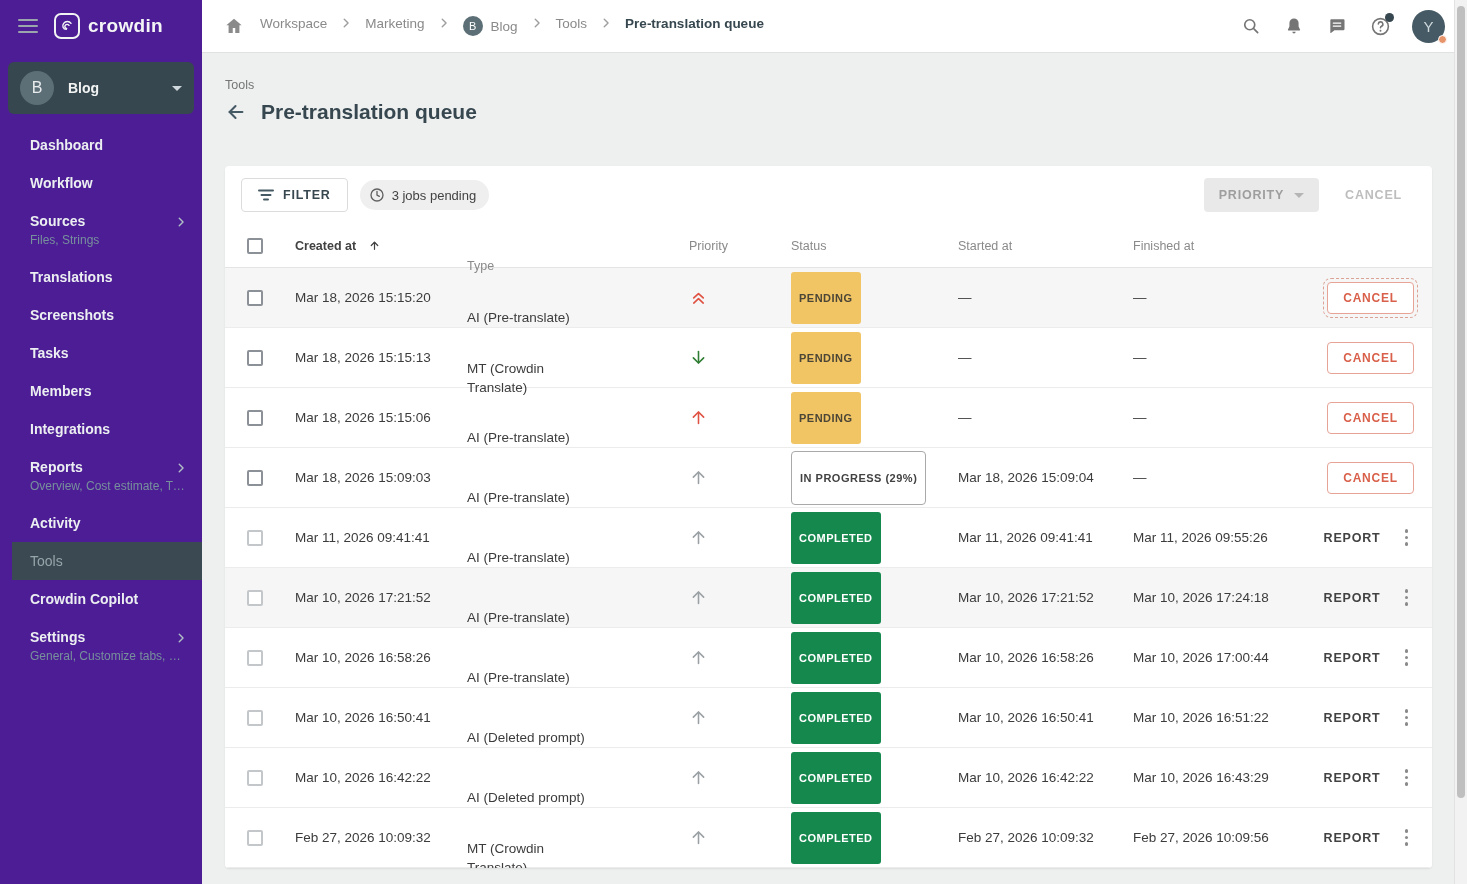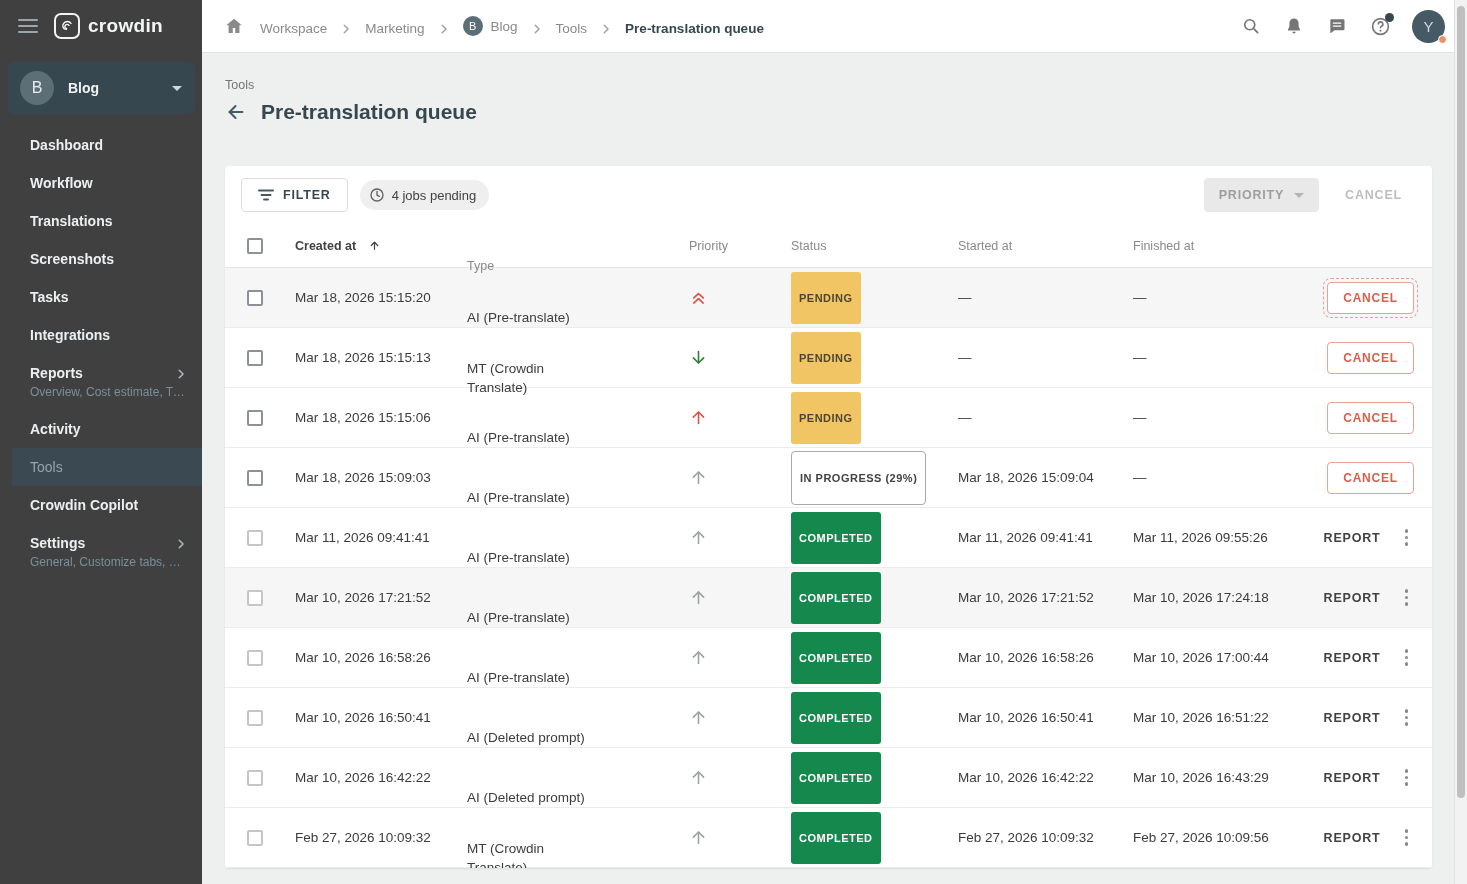--- a/index.html
+++ b/index.html
@@ -1,20 +1,20 @@
 <!DOCTYPE html>
 <html><head>
 <meta charset="utf-8">
 <style>
   * { margin:0; padding:0; box-sizing:border-box; }
   html,body { width:1467px; height:884px; overflow:hidden; font-family:"Liberation Sans", sans-serif; background:#eef0f0; }
   .app { display:flex; width:100%; height:100%; position:relative; }
 
   
-  .sidebar { width:202px; min-width:202px; background:#404040; color:#eceff1; display:flex; flex-direction:column; }
+  .sidebar { width:202px; min-width:202px; background:#4c1d95; color:#eceff1; display:flex; flex-direction:column; }
   .logo-row { height:52px; display:flex; align-items:center; padding:0 18px; gap:16px; }
   .hamburger { width:20px; display:flex; flex-direction:column; gap:4px; cursor:pointer; }
   .hamburger span { height:2px; background:#9aa6ab; border-radius:1px; }
   .logo { display:flex; align-items:center; gap:8px; }
   .logo-mark { width:26px; height:26px; border:2px solid #f2f4f4; border-radius:7px; display:flex; align-items:center; justify-content:center; }
   .logo-word { color:#f4f6f6; font-size:19px; font-weight:bold; letter-spacing:.3px; }
   .project-select { margin:10px 8px 12px 8px; background:#37474f; border-radius:6px; height:52px; display:flex; align-items:center; padding:0 12px; gap:14px; cursor:pointer; }
   .project-avatar { width:34px; height:34px; border-radius:50%; background:#5c6f77; color:#e8ecee; display:flex; align-items:center; justify-content:center; font-size:16px; }
   .project-name { flex:1; font-size:14px; font-weight:bold; color:#f2f4f4; }
   .caret-down { width:0; height:0; border-left:5px solid transparent; border-right:5px solid transparent; border-top:5px solid #cfd8dc; }
@@ -22,21 +22,21 @@
   .nav-item { padding:11px 14px 11px 18px; cursor:pointer; position:relative; }
   .nav-item .nav-label { font-size:14px; font-weight:bold; color:#eceff1; }
   .nav-item .nav-sub { font-size:12px; color:#78909c; margin-top:4px; white-space:nowrap; overflow:hidden; text-overflow:ellipsis; max-width:168px; }
   .nav-item.active { background:#3b4a52; }
   .nav-item.active .nav-label { color:#97a4aa; font-weight:normal; }
   .nav-chevron { position:absolute; right:14px; top:13px; }
 
   
   .main { flex:1; display:flex; flex-direction:column; background:#eef0f0; }
   .topbar { height:52px; background:#ffffff; display:flex; align-items:center; padding:0 22px 0 22px; box-shadow:0 1px 0 rgba(0,0,0,.06); }
-  .breadcrumb { display:flex; align-items:flex-end; gap:12px; flex:1; font-size:13.5px; color:#8a8a8a; }
+  .breadcrumb { display:flex; align-items:flex-start; gap:12px; flex:1; font-size:13.5px; color:#8a8a8a; }
   .bc-item { display:flex; align-items:center; gap:8px; cursor:pointer; color:#8a8a8a; }
   .bc-item.current { color:#37474f; font-weight:bold; cursor:default; }
   .bc-badge { width:20px; height:20px; border-radius:50%; background:#5c6f77; color:#fff; font-size:11px; display:flex; align-items:center; justify-content:center; }
   .bc-sep { display:flex; align-items:center; }
   .top-icons { display:flex; align-items:center; gap:21px; }
   .icon-btn { position:relative; width:22px; height:22px; display:flex; align-items:center; justify-content:center; cursor:pointer; }
   .dot-badge { position:absolute; width:9px; height:9px; border-radius:50%; }
   .help-dot { top:-2px; right:-3px; background:#37474f; }
   .user-avatar { position:relative; width:33px; height:33px; border-radius:50%; background:#455a64; color:#cfd8dc; font-size:15px; display:flex; align-items:center; justify-content:center; cursor:pointer; }
   .avatar-dot { bottom:-1px; right:-2px; background:#e8946b; border:1px solid #fff; }
@@ -121,36 +121,49 @@
   <div class="nav-item">
     <div class="nav-label">Dashboard</div>
 
   </div>
 
   <div class="nav-item">
     <div class="nav-label">Workflow</div>
 
   </div>
 
+  <div class="nav-item">
+    <div class="nav-label">Sources</div>
+    <div class="nav-sub">Files, Strings</div>
+    <span class="nav-chevron">
+      <svg width="14" height="14" viewBox="0 0 24 24" fill="none" stroke="#b0bec5" stroke-width="2.4" stroke-linecap="round" stroke-linejoin="round">
+              <path d="m9 5.5 6.5 6.5L9 18.5"></path>
+            </svg>
+    </span>
+  </div>
 
   <div class="nav-item">
     <div class="nav-label">Translations</div>
 
   </div>
 
   <div class="nav-item">
     <div class="nav-label">Screenshots</div>
 
   </div>
 
   <div class="nav-item">
     <div class="nav-label">Tasks</div>
 
   </div>
 
+  <div class="nav-item">
+    <div class="nav-label">Members</div>
+
+  </div>
 
   <div class="nav-item">
     <div class="nav-label">Integrations</div>
 
   </div>
 
   <div class="nav-item">
     <div class="nav-label">Reports</div>
     <div class="nav-sub">Overview, Cost estimate, Transl…</div>
     <span class="nav-chevron">
@@ -295,21 +308,21 @@
             <svg width="16" height="14" viewBox="0 0 16 14" stroke="#455a64" stroke-width="2" stroke-linecap="round">
                 <path d="M1 2.5h14M3.5 7h9M6 11.5h4"></path>
               </svg>
             <span>FILTER</span>
           </button>
           <span class="jobs-chip">
             <svg width="16" height="16" viewBox="0 0 24 24" fill="none" stroke="#616161" stroke-width="2" stroke-linecap="round">
                 <circle cx="12" cy="12" r="9"></circle>
                 <path d="M12 6.5V12l3.5 2"></path>
               </svg>
-            <span>4 jobs pending</span>
+            <span>3 jobs pending</span>
           </span>
           <span class="toolbar-spacer"></span>
           <button class="priority-btn">
             <span>PRIORITY</span>
             <span class="caret-down"></span>
           </button>
           <button class="cancel-all-btn">CANCEL</button>
         </div>
 
         <div class="thead">

